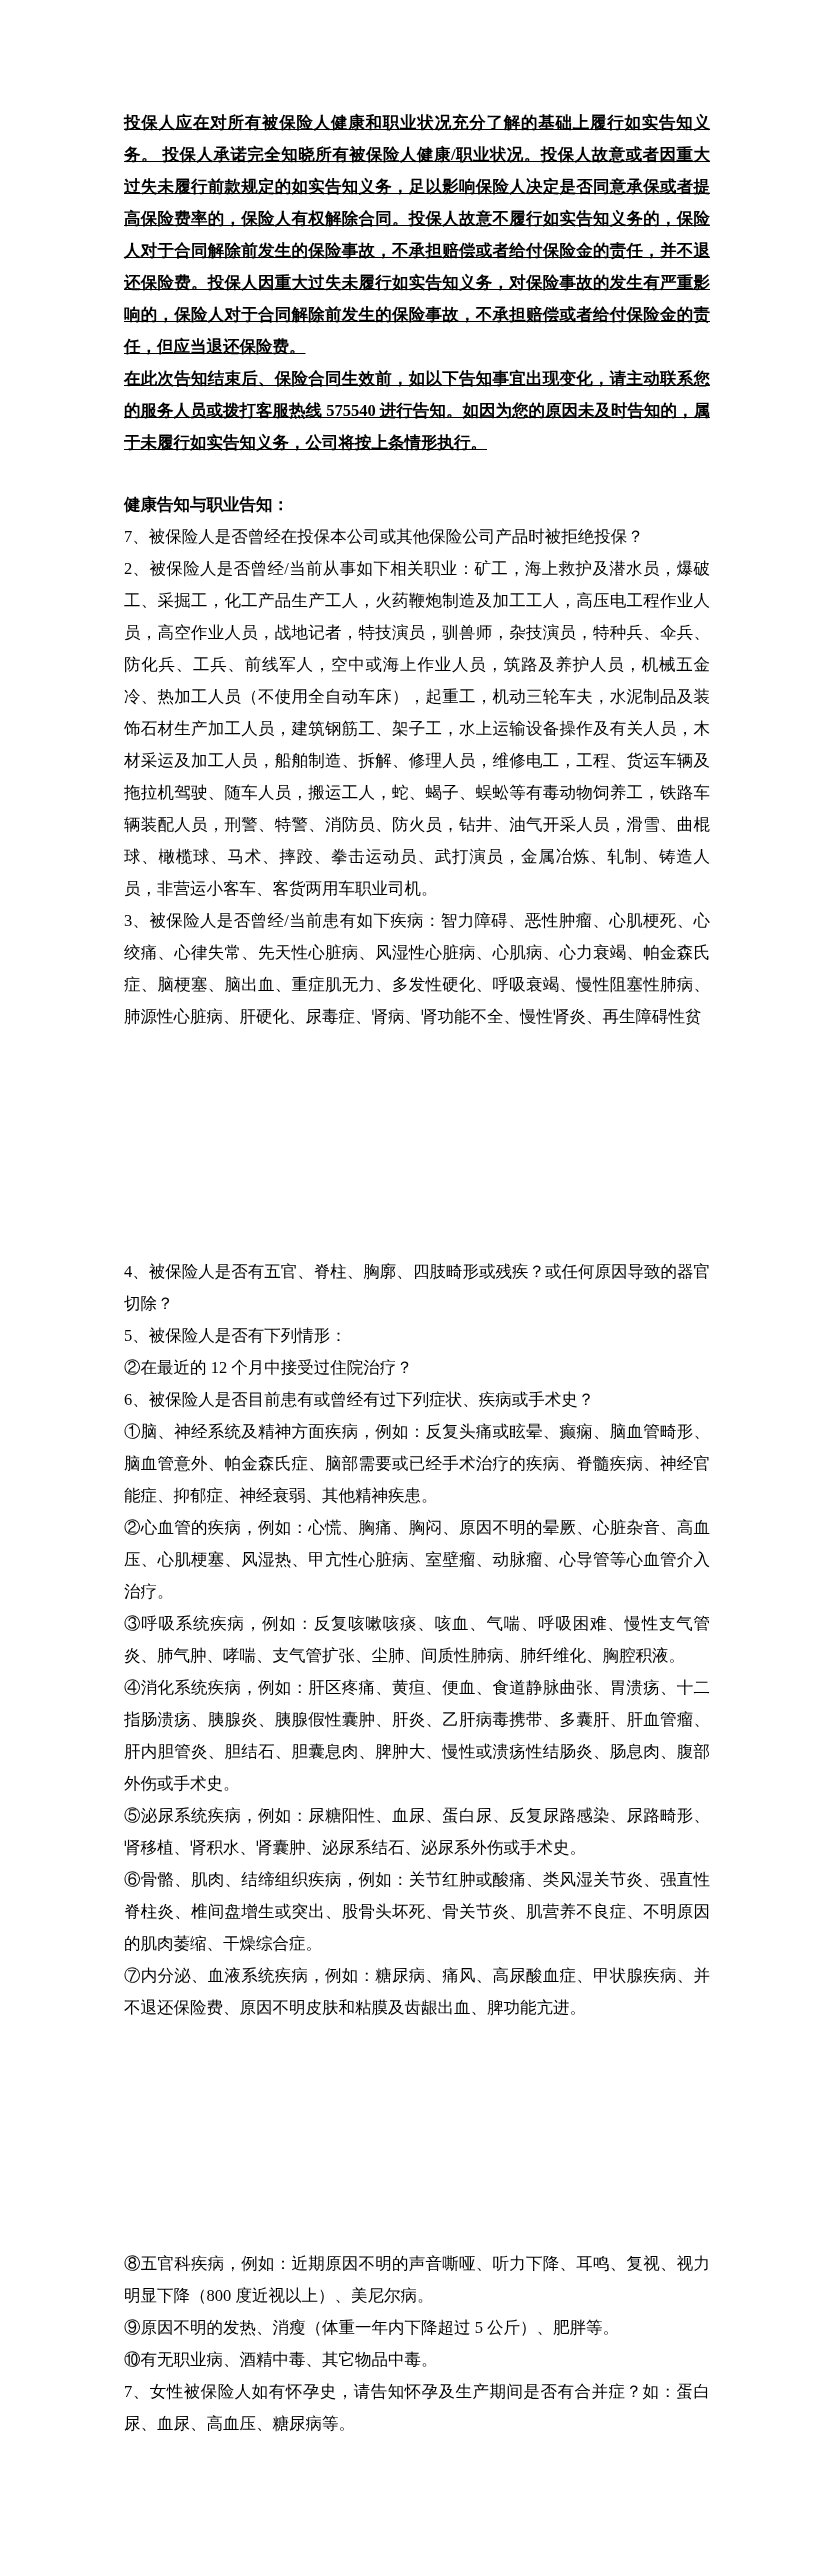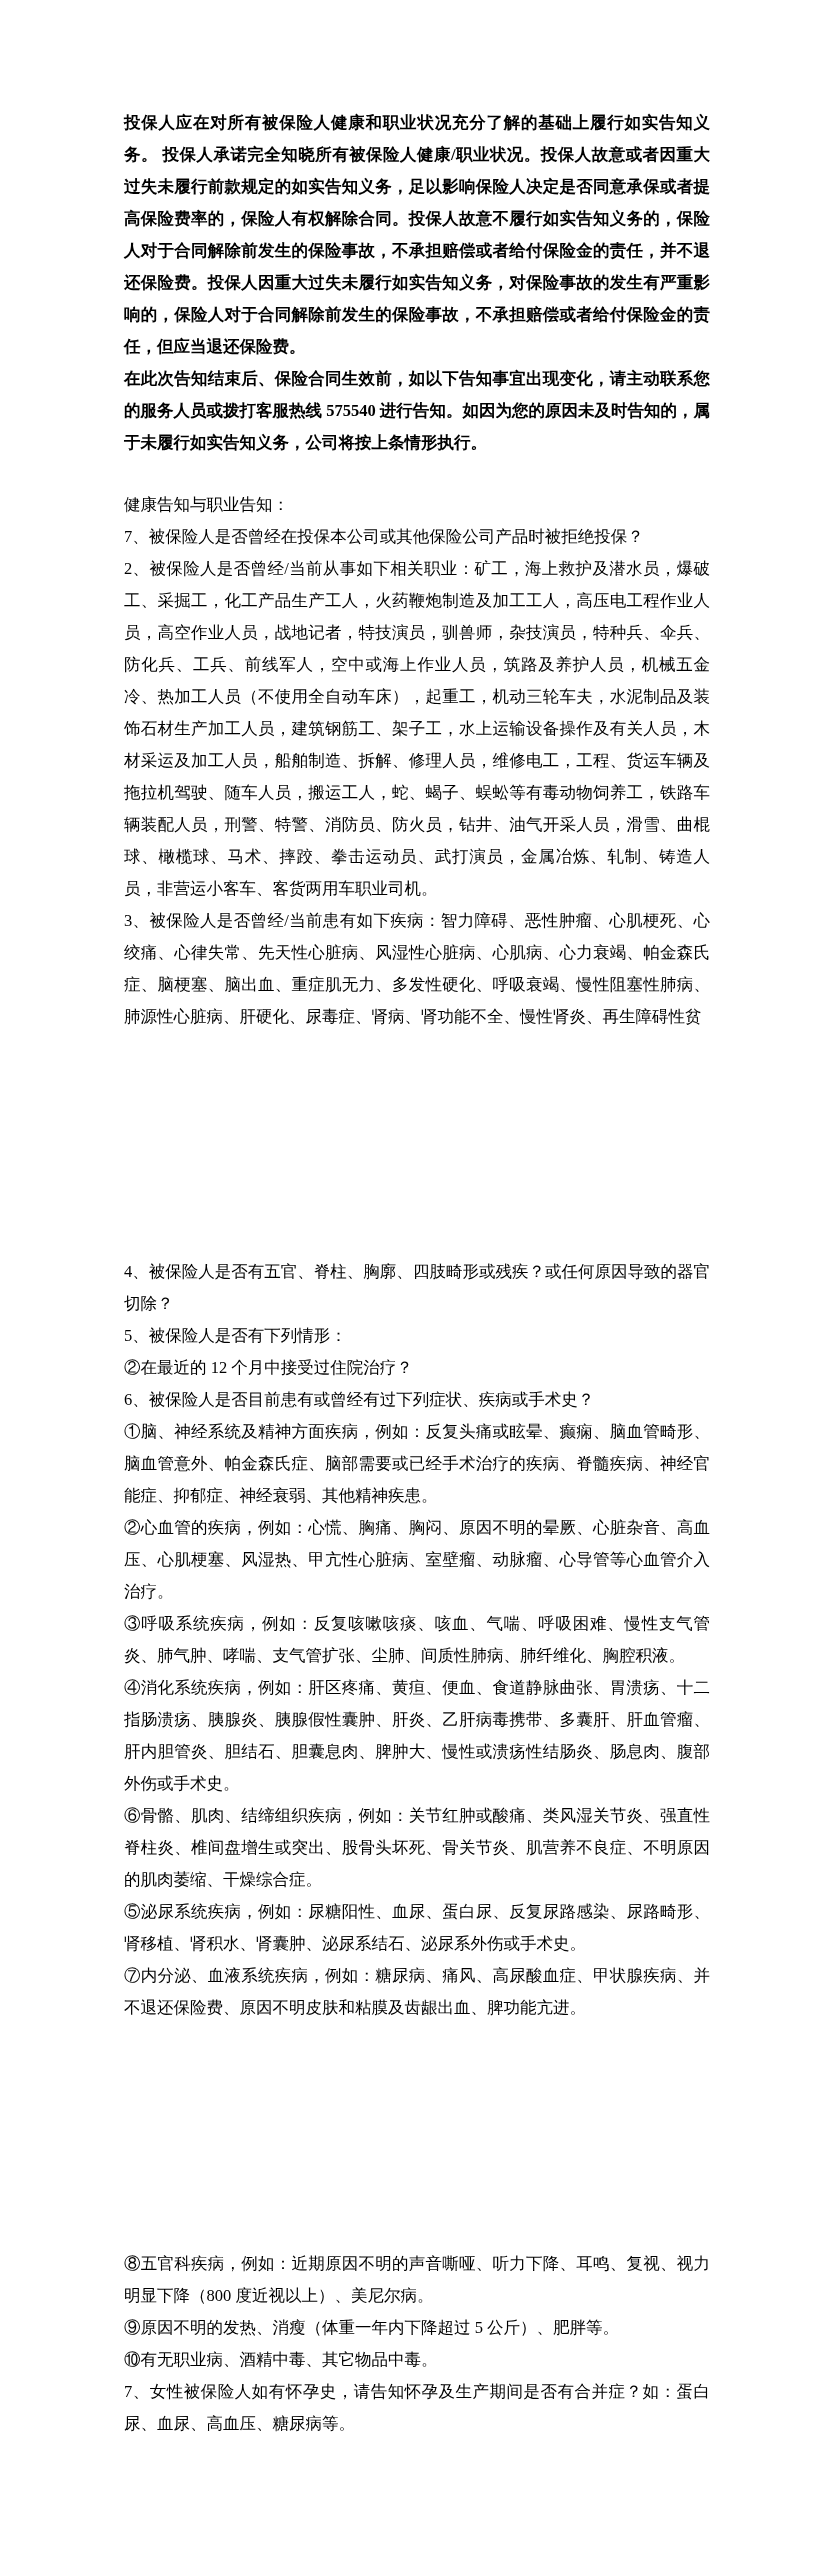--- a/index.html
+++ b/index.html
@@ -21,23 +21,25 @@
     font-size: 16.5px;
     line-height: 32px;
     text-align: justify;
   }
   .doc p {
     margin: 0;
     word-break: break-all;
   }
   .para-bold {
     font-weight: bold;
+    text-decoration: underline;
   }
   .section-title {
     margin-top: 30px !important;
+    font-weight: bold;
   }
   .page-gap-1 {
     height: 223px;
   }
   .page-gap-2 {
     height: 224px;
   }
 </style>
 </head>
 <body>
@@ -56,22 +58,22 @@
   <div class="page-gap-1"></div>
 
   <p>4、被保险人是否有五官、脊柱、胸廓、四肢畸形或残疾？或任何原因导致的器官切除？</p>
   <p>5、被保险人是否有下列情形：</p>
   <p>②在最近的 12 个月中接受过住院治疗？</p>
   <p>6、被保险人是否目前患有或曾经有过下列症状、疾病或手术史？</p>
   <p>①脑、神经系统及精神方面疾病，例如：反复头痛或眩晕、癫痫、脑血管畸形、脑血管意外、帕金森氏症、脑部需要或已经手术治疗的疾病、脊髓疾病、神经官能症、抑郁症、神经衰弱、其他精神疾患。</p>
   <p>②心血管的疾病，例如：心慌、胸痛、胸闷、原因不明的晕厥、心脏杂音、高血压、心肌梗塞、风湿热、甲亢性心脏病、室壁瘤、动脉瘤、心导管等心血管介入治疗。</p>
   <p>③呼吸系统疾病，例如：反复咳嗽咳痰、咳血、气喘、呼吸困难、慢性支气管炎、肺气肿、哮喘、支气管扩张、尘肺、间质性肺病、肺纤维化、胸腔积液。</p>
   <p>④消化系统疾病，例如：肝区疼痛、黄疸、便血、食道静脉曲张、胃溃疡、十二指肠溃疡、胰腺炎、胰腺假性囊肿、肝炎、乙肝病毒携带、多囊肝、肝血管瘤、肝内胆管炎、胆结石、胆囊息肉、脾肿大、慢性或溃疡性结肠炎、肠息肉、腹部外伤或手术史。</p>
+  <p>⑤泌尿系统疾病，例如：尿糖阳性、血尿、蛋白尿、反复尿路感染、尿路畸形、肾移植、肾积水、肾囊肿、泌尿系结石、泌尿系外伤或手术史。</p>
   <p>⑥骨骼、肌肉、结缔组织疾病，例如：关节红肿或酸痛、类风湿关节炎、强直性脊柱炎、椎间盘增生或突出、股骨头坏死、骨关节炎、肌营养不良症、不明原因的肌肉萎缩、干燥综合症。</p>
-  <p>⑤泌尿系统疾病，例如：尿糖阳性、血尿、蛋白尿、反复尿路感染、尿路畸形、肾移植、肾积水、肾囊肿、泌尿系结石、泌尿系外伤或手术史。</p>
   <p>⑦内分泌、血液系统疾病，例如：糖尿病、痛风、高尿酸血症、甲状腺疾病、并不退还保险费、原因不明皮肤和粘膜及齿龈出血、脾功能亢进。</p>
 
   <div class="page-gap-2"></div>
 
   <p>⑧五官科疾病，例如：近期原因不明的声音嘶哑、听力下降、耳鸣、复视、视力明显下降（800 度近视以上）、美尼尔病。</p>
   <p>⑨原因不明的发热、消瘦（体重一年内下降超过 5 公斤）、肥胖等。</p>
   <p>⑩有无职业病、酒精中毒、其它物品中毒。</p>
   <p>7、女性被保险人如有怀孕史，请告知怀孕及生产期间是否有合并症？如：蛋白尿、血尿、高血压、糖尿病等。</p>
 
 </div>

